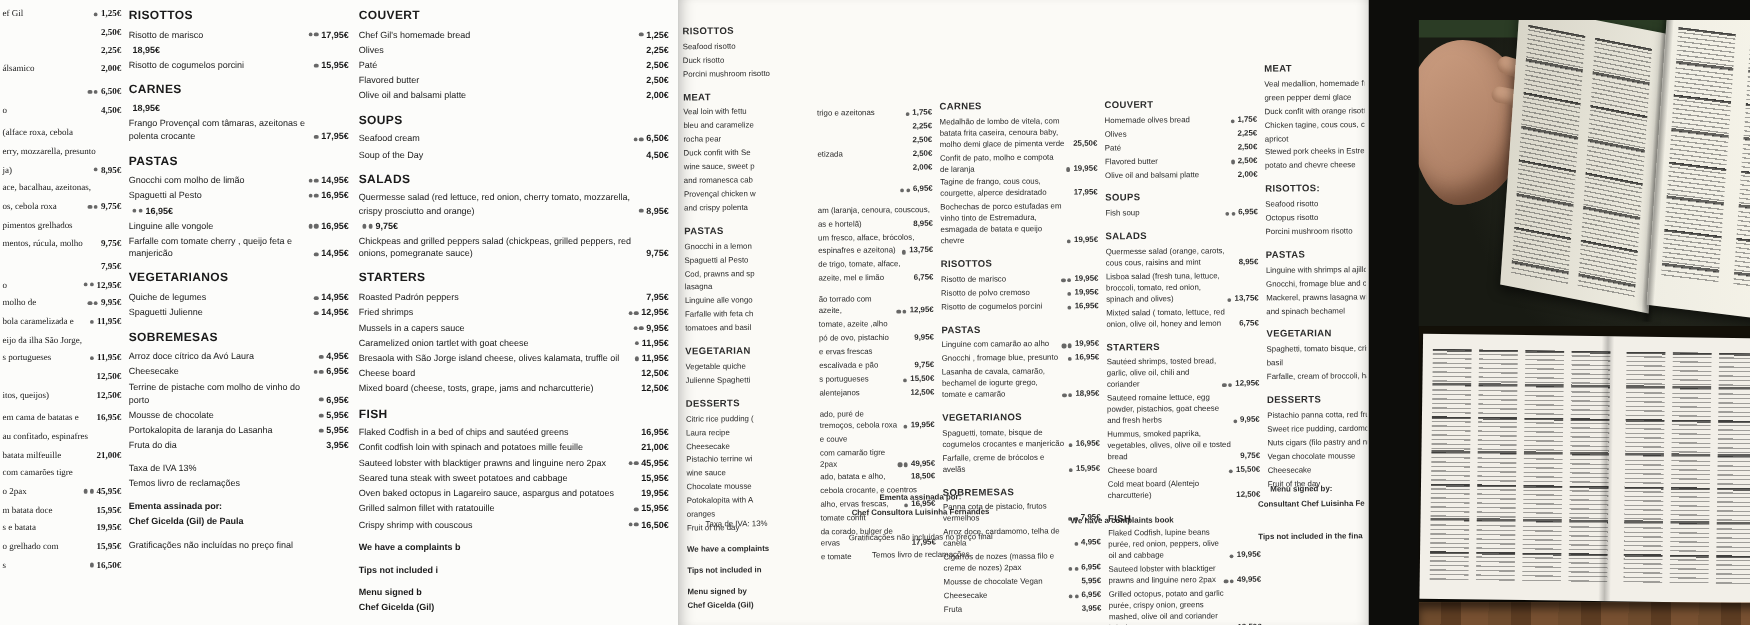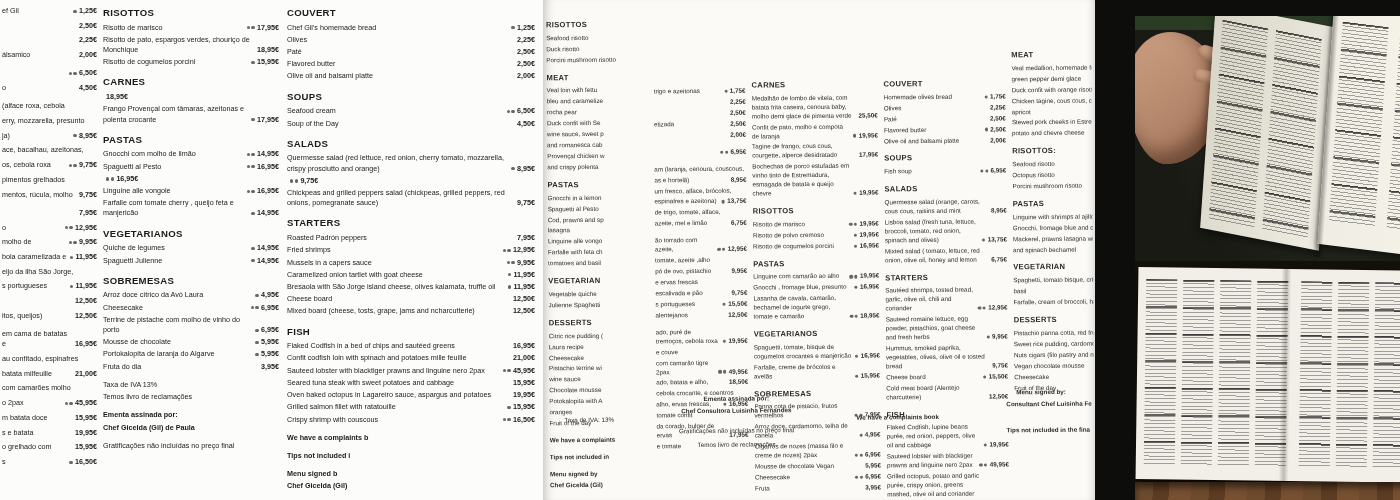--- a/index.html
+++ b/index.html
@@ -13,21 +13,21 @@
   .menu-col{position:absolute;}
   .sec-title{font-weight:800;letter-spacing:.3px;margin:8px 0 3px;}
   #page-left .sec-title{font-size:9.6px;}
   #page-mid .sec-title{font-size:7.6px;}
   .menu-col .sec-title:first-child{margin-top:0;}
   .mi{display:flex;align-items:flex-end;margin:0 0 2px 0;}
   .mi-t{flex:1 1 auto;}
   .mi-p{white-space:nowrap;font-weight:700;margin-left:3px;display:inline-flex;align-items:center;}
   .gap{margin-top:8px;}
   .b{font-weight:700;}
-  .sparse .mi{margin-bottom:4.5px;}
+  .sparse .mi{margin-bottom:4.5px;font-family:Liberation Serif, serif;}
   .clip .mi-t{white-space:nowrap;overflow:hidden;}
   .ics{display:inline-flex;gap:1.5px;margin-right:2.5px;}
   .icd{width:3.2px;height:3.2px;border-radius:50%;background:#4c4c4c;opacity:.85;display:inline-block;}
   .note{position:absolute;}
   
   .photo{position:absolute;left:1095px;width:305px;overflow:hidden;}
   .photo-top{top:0;height:245px;background:radial-gradient(circle at 72% 42%,#3b3e32,#181a13 72%);}
   .pt-strip{position:absolute;left:0;right:0;top:0;height:14px;background:#2b3c25;}
   .pt-hand{position:absolute;left:-8px;top:16px;width:94px;height:132px;
            background:linear-gradient(145deg,#cd9f82,#a2745a);
@@ -212,21 +212,21 @@
         <div class="mi">
           <span class="mi-t">au confitado, espinafres</span>
         </div>
         <div class="mi">
           <span class="mi-t">batata milfeuille</span>
           <span class="mi-p">
             <span>21,00€</span>
           </span>
         </div>
         <div class="mi">
-          <span class="mi-t">com camarões molho</span>
+          <span class="mi-t">com camarões tigre</span>
         </div>
         <div class="mi">
           <span class="mi-t">o    2pax</span>
           <span class="mi-p">
             <span class="ics">
               <i class="icd"></i>
               <i class="icd"></i>
             </span>
             <span>45,95€</span>
           </span>
@@ -265,21 +265,20 @@
           <span class="mi-t">Risotto de marisco</span>
           <span class="mi-p">
             <span class="ics">
               <i class="icd"></i>
               <i class="icd"></i>
             </span>
             <span>17,95€</span>
           </span>
         </div>
         <div class="mi">
-          <span class="mi-t">Risotto de pato, espargos verdes, chouriço de Monchique</span>
           <span class="mi-p">
             <span>18,95€</span>
           </span>
         </div>
         <div class="mi">
           <span class="mi-t">Risotto de cogumelos porcini</span>
           <span class="mi-p">
             <span class="ics">
               <i class="icd"></i>
             </span>
@@ -401,21 +400,21 @@
         <div class="mi">
           <span class="mi-t">Mousse de chocolate</span>
           <span class="mi-p">
             <span class="ics">
               <i class="icd"></i>
             </span>
             <span>5,95€</span>
           </span>
         </div>
         <div class="mi">
-          <span class="mi-t">Portokalopita de laranja do Algarve</span>
+          <span class="mi-t">Portokalopita de laranja do Lasanha</span>
           <span class="mi-p">
             <span class="ics">
               <i class="icd"></i>
             </span>
             <span>5,95€</span>
           </span>
         </div>
         <div class="mi">
           <span class="mi-t">Fruta do dia</span>
           <span class="mi-p">

